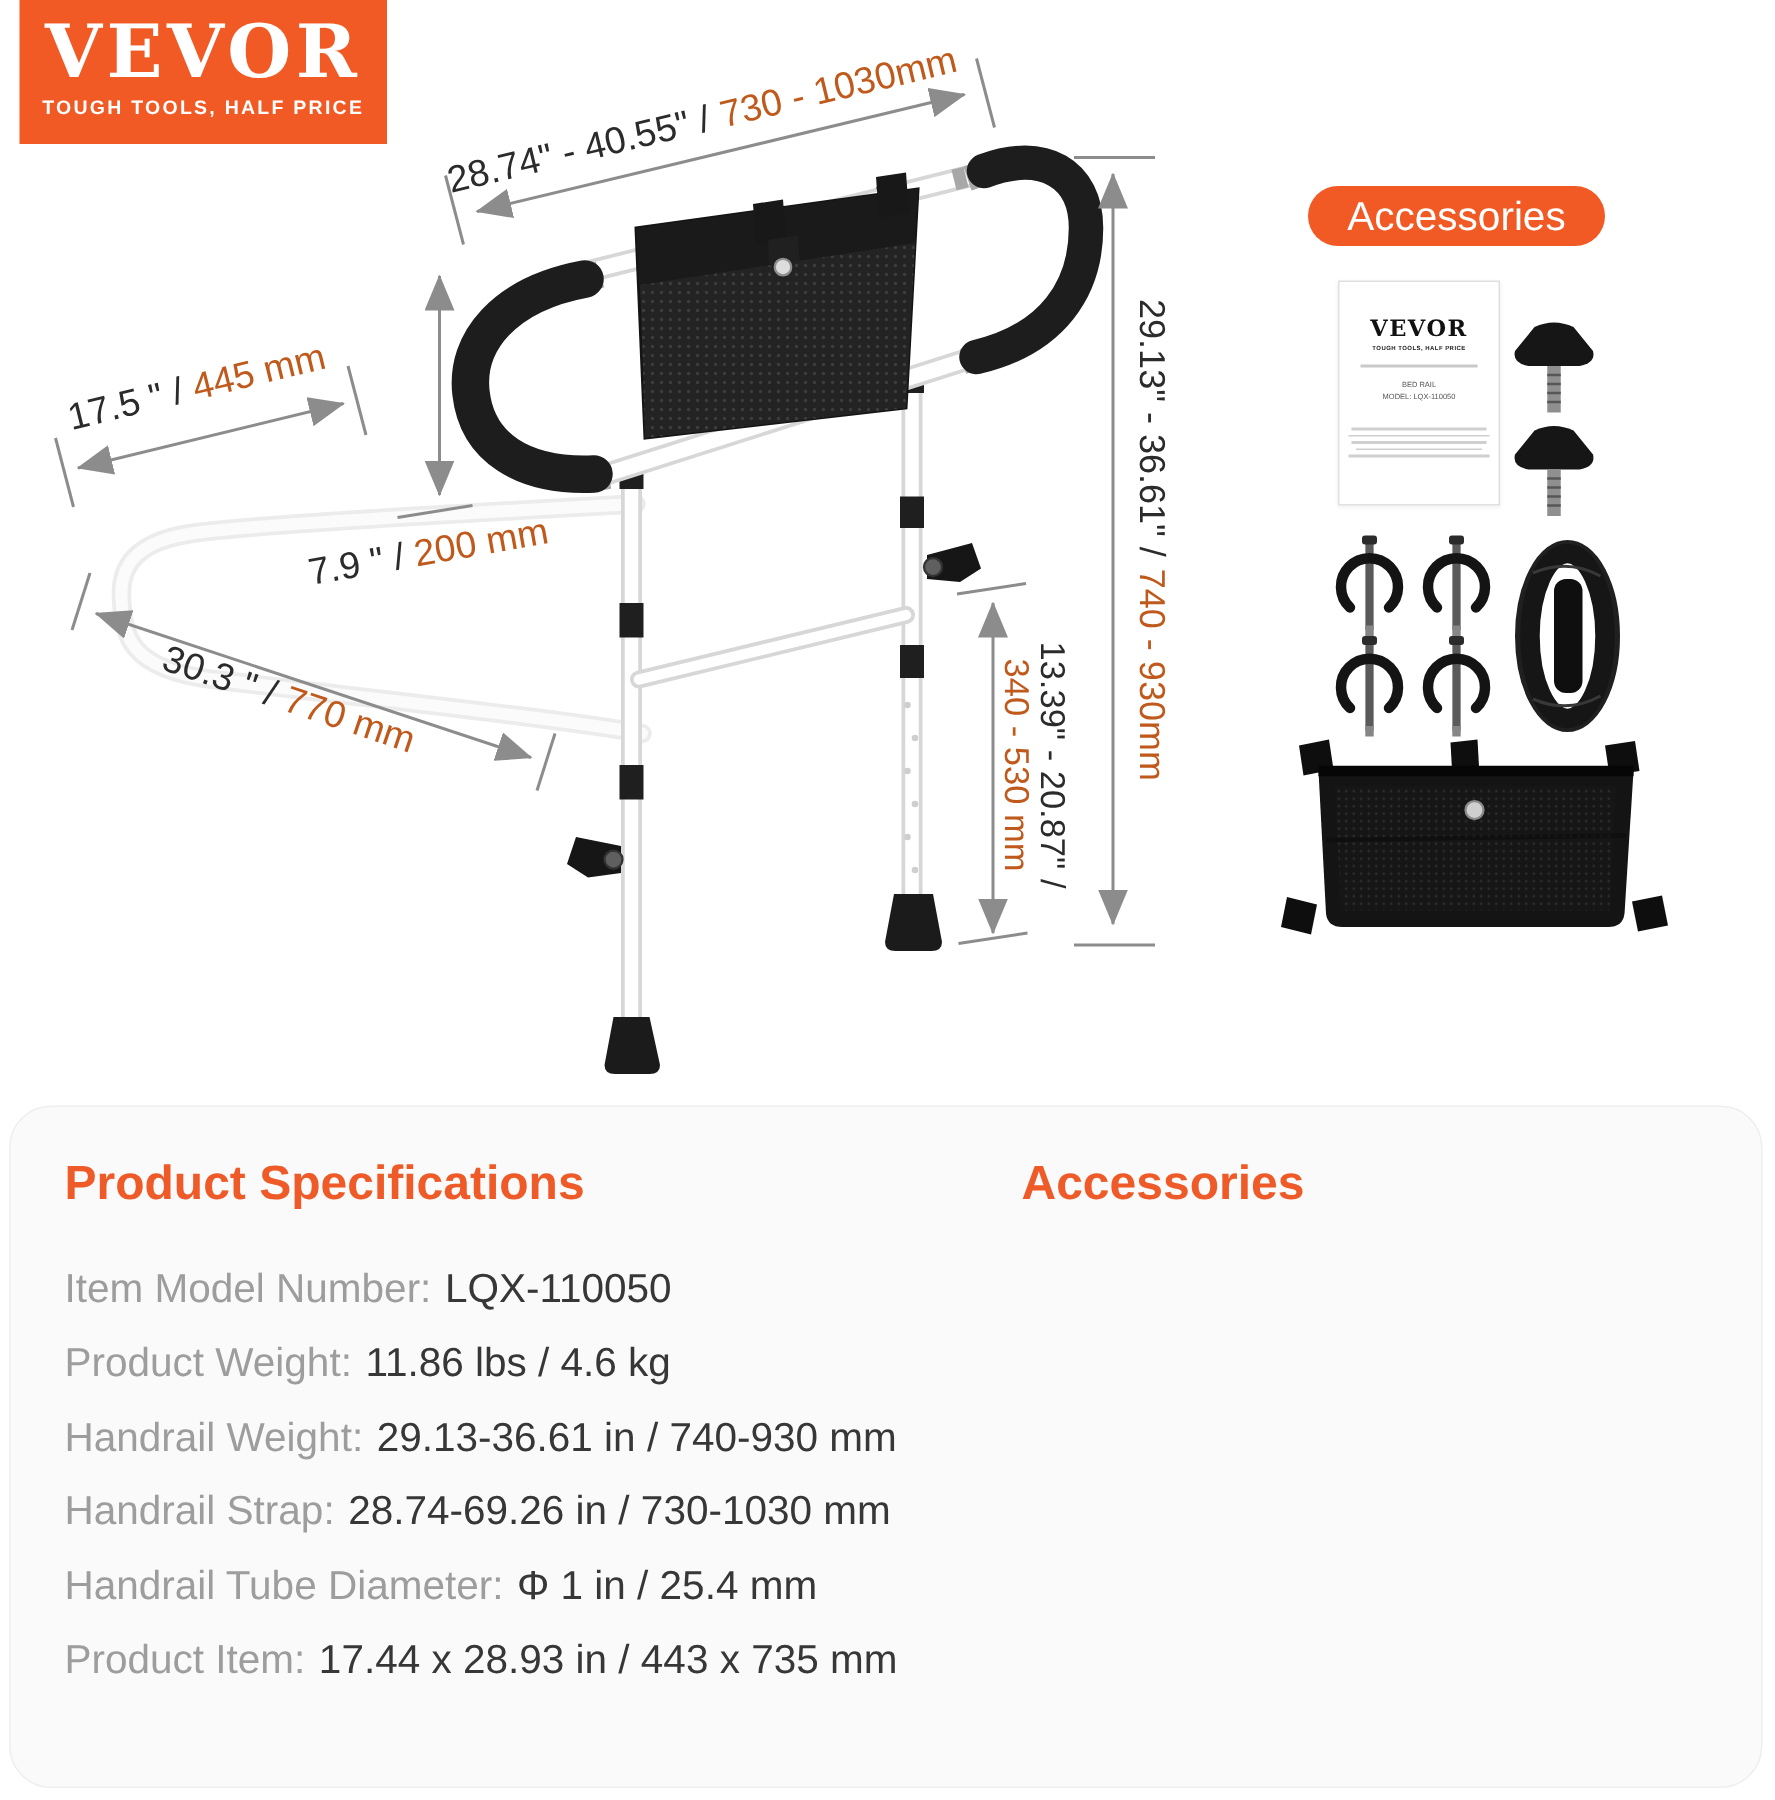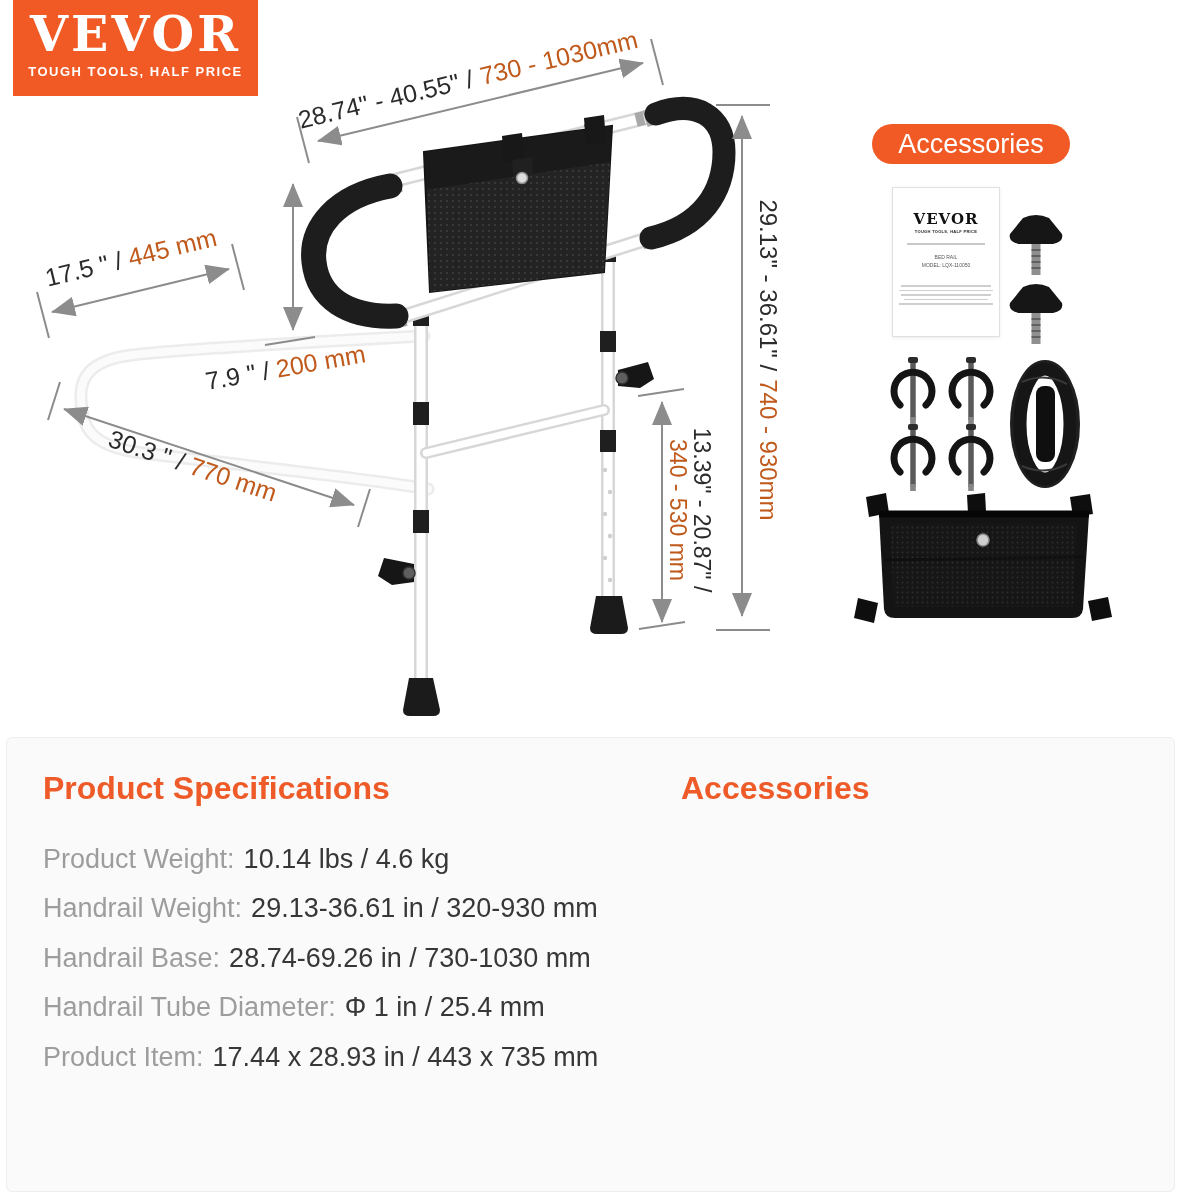--- a/index.html
+++ b/index.html
@@ -40,21 +40,21 @@
            color:#111;margin-top:24px;line-height:1;}
   .m-tag{font-size:4px;font-weight:bold;color:#222;margin-top:2px;letter-spacing:.3px;}
   .m-bar{height:2px;background:#c9c9c9;margin:9px auto 0;width:74%;}
   .m-doc{font-size:5px;color:#555;line-height:8px;margin-top:8px;}
   .m-para{margin-top:16px;}
   .m-para div{height:1.5px;background:#cfcfcf;margin:3px auto 0;}
   .m-para .w1{width:84%;}.m-para .w2{width:88%;}.m-para .w3{width:80%;}
 
   
   .panel{position:absolute;left:6px;top:737px;width:1169px;height:455px;background:#fafafa;
-         border:1px solid #eeeeee;border-radius:6px;box-sizing:border-box;}
+         border:1px solid #eeeeee;border-radius:28px;box-sizing:border-box;}
   .p-title{position:absolute;font-size:32px;font-weight:bold;color:#ee5b28;top:32px;}
   .t-specs{left:36px;}
   .t-acc{left:674px;}
   .rows{position:absolute;top:97px;}
   .r-specs{left:36px;}
   .r-acc{left:674px;}
   .row{height:49.4px;line-height:49.4px;font-size:27px;white-space:nowrap;}
   .lbl{color:#9d9d9d;margin-right:9px;}
   .val{color:#373737;}
 </style>
@@ -290,23 +290,24 @@
         <div class="w2"></div>
         <div class="w1"></div>
         <div class="w3"></div>
         <div class="w2"></div>
     </div>
   </div>
 
   <div class="panel">
     <div class="p-title t-specs">Product Specifications</div>
     <div class="rows r-specs">
-      <div class="row"><span class="lbl">Product Weight:</span><span class="val">10.14 lbs / 4.6 kg</span></div>
-      <div class="row"><span class="lbl">Handrail Weight:</span><span class="val">29.13-36.61 in / 320-930 mm</span></div>
-      <div class="row"><span class="lbl">Handrail Base:</span><span class="val">28.74-69.26 in / 730-1030 mm</span></div>
+      <div class="row"><span class="lbl">Item Model Number:</span><span class="val">LQX-110050</span></div>
+      <div class="row"><span class="lbl">Product Weight:</span><span class="val">11.86 lbs / 4.6 kg</span></div>
+      <div class="row"><span class="lbl">Handrail Weight:</span><span class="val">29.13-36.61 in / 740-930 mm</span></div>
+      <div class="row"><span class="lbl">Handrail Strap:</span><span class="val">28.74-69.26 in / 730-1030 mm</span></div>
       <div class="row"><span class="lbl">Handrail Tube Diameter:</span><span class="val">Φ 1 in / 25.4 mm</span></div>
       <div class="row"><span class="lbl">Product Item:</span><span class="val">17.44 x 28.93 in / 443 x 735 mm</span></div>
     </div>
 
     <div class="p-title t-acc">Accessories</div>
   </div>
 
 </div>
 
 </body></html>

